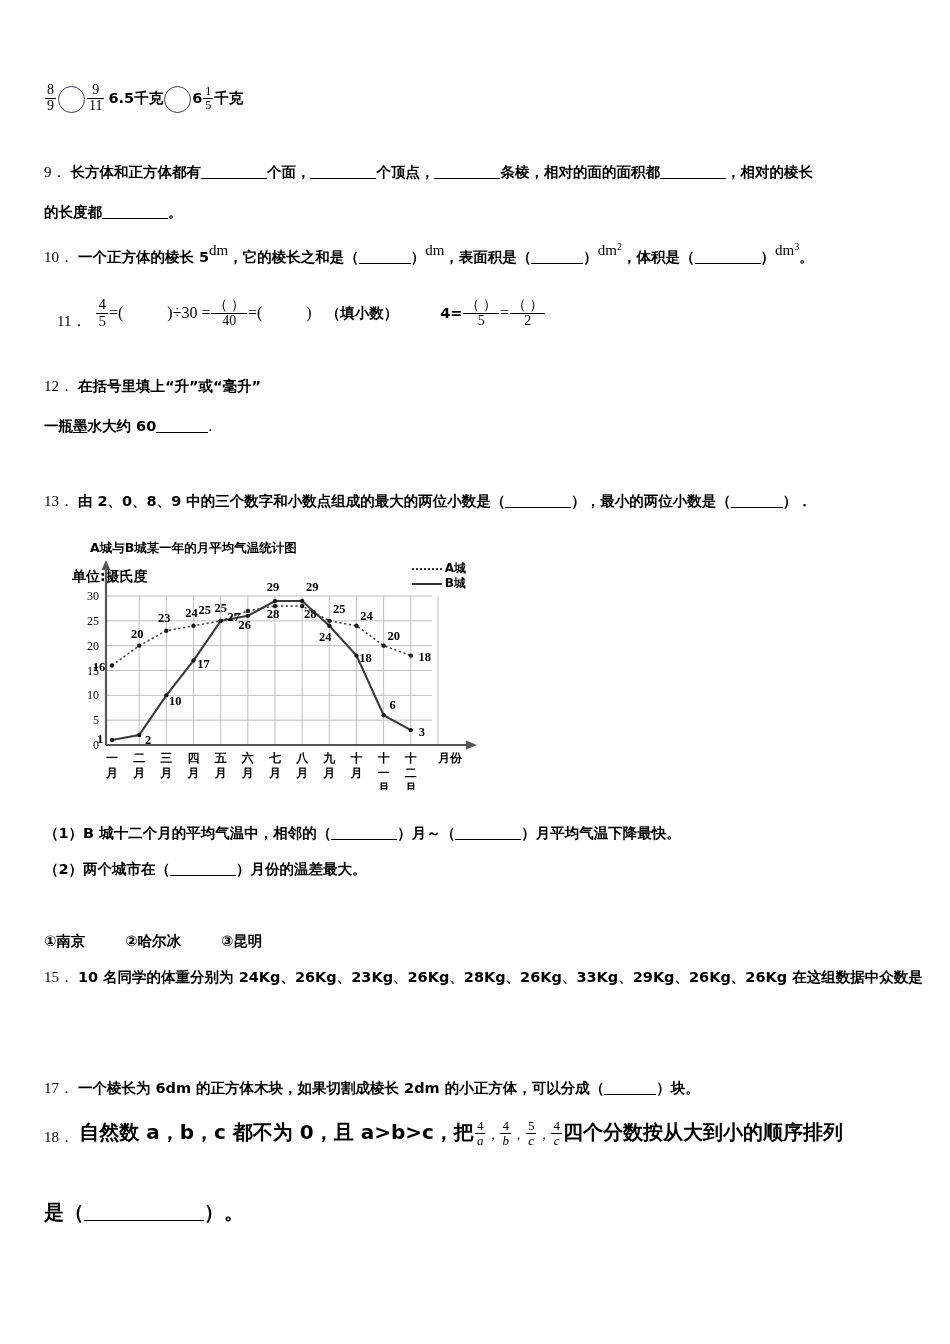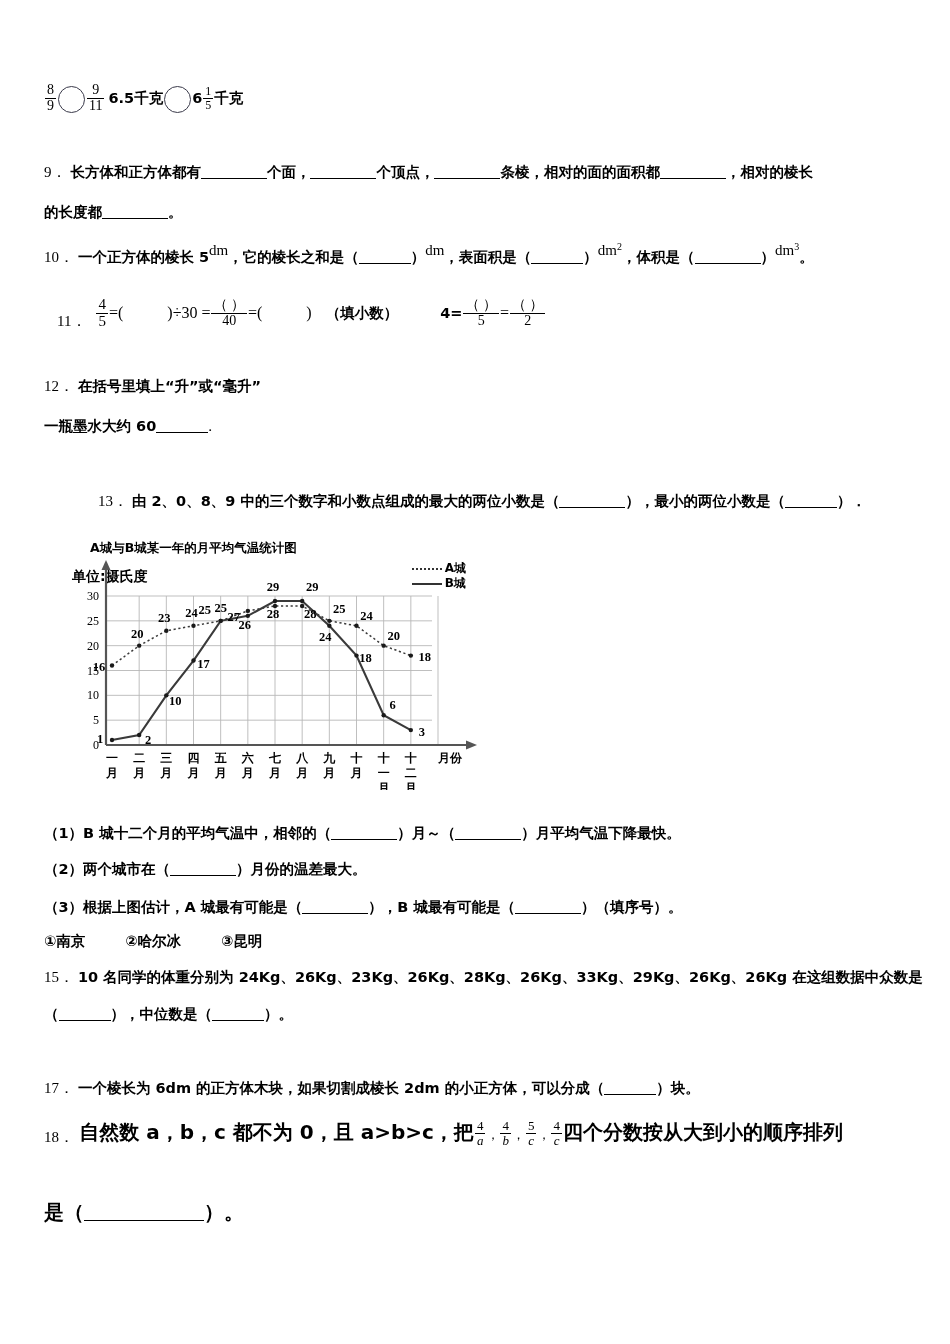--- a/index.html
+++ b/index.html
@@ -207,21 +207,21 @@
   </div>
 
   <div class="qline" style="top:377px;">
     <span class="qnum">12．</span>
     <span class="cn">在括号里填上“升”或“毫升”</span>
   </div>
   <div class="qline" style="top:417px;">
     <span class="cn">一瓶墨水大约 60</span><span class="blank b-m"></span><span>.</span>
   </div>
 
-  <div class="qline" style="top:492px;text-align:center;">
+  <div class="qline" style="top:492px;">
     <span class="qnum">13．</span>
     <span class="cn">由 2、0、8、9 中的三个数字和小数点组成的最大的两位小数是（</span><span class="blank b-l"></span><span class="cn">），最小的两位小数是（</span><span class="blank b-m"></span><span class="cn">）．</span>
   </div>
 
 
   <div id="chart-figure">
     <div id="chart-title">A城与B城某一年的月平均气温统计图</div>
     <div id="chart-unit">单位:摄氏度</div>
     <div id="chart-legend">
       <div class="leg-row">
@@ -342,33 +342,27 @@
         <text x="361.83333333333337" y="196.1" text-anchor="middle" class="pt-label">3</text>
       </svg>
   </div>
 
   <div class="qline" style="top:824px;">
     <span class="cn">（1）B 城十二个月的平均气温中，相邻的（</span><span class="blank b-l"></span><span class="cn">）月～（</span><span class="blank b-l"></span><span class="cn">）月平均气温下降最快。</span>
   </div>
   <div class="qline" style="top:860px;">
     <span class="cn">（2）两个城市在（</span><span class="blank b-l"></span><span class="cn">）月份的温差最大。</span>
   </div>
-  <div class="qline" style="top:898px;">
-    <span class="cn">（3）根据上图估计，A 城最有可能是（</span><span class="blank b-l"></span><span class="cn">），B 城最有可能是（</span><span class="blank b-l"></span><span class="cn">）（填序号）。</span>
-  </div>
   <div class="qline" style="top:932px;">
     <span class="cn">①南京</span><span style="display:inline-block;width:40px;"></span><span class="cn">②哈尔冰</span><span style="display:inline-block;width:40px;"></span><span class="cn">③昆明</span>
   </div>
 
   <div class="qline" style="top:968px;">
     <span class="qnum">15．</span>
     <span class="cn">10 名同学的体重分别为 24Kg、26Kg、23Kg、26Kg、28Kg、26Kg、33Kg、29Kg、26Kg、26Kg 在这组数据中众数是</span>
-  </div>
-  <div class="qline" style="top:1005px;">
-    <span class="cn">（</span><span class="blank b-m"></span><span class="cn">），中位数是（</span><span class="blank b-m"></span><span class="cn">）。</span>
   </div>
 
 
   <div class="qline" style="top:1079px;">
     <span class="qnum">17．</span>
     <span class="cn">一个棱长为 6dm 的正方体木块，如果切割成棱长 2dm 的小正方体，可以分成（</span><span class="blank b-m"></span><span class="cn">）块。</span>
   </div>
 
   <div class="qline q18" style="top:1120px;">
     <span class="qnum" style="vertical-align:-3px;">18．</span>

